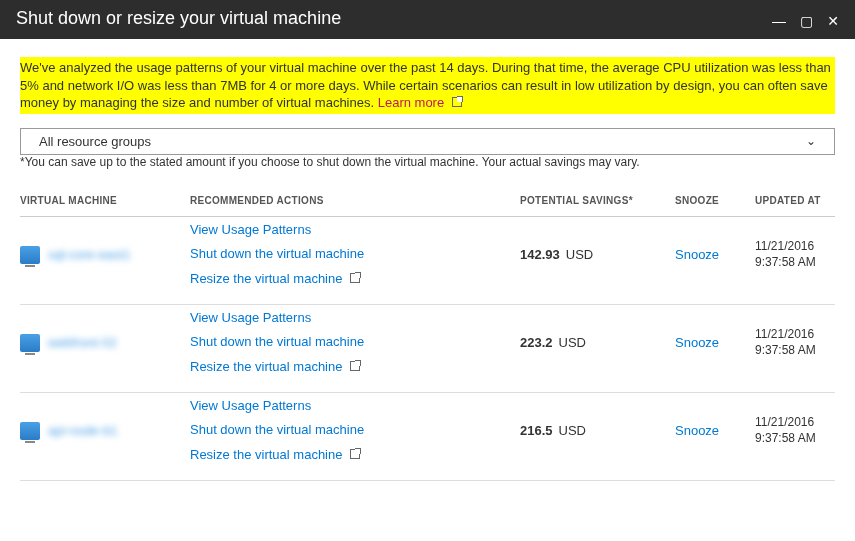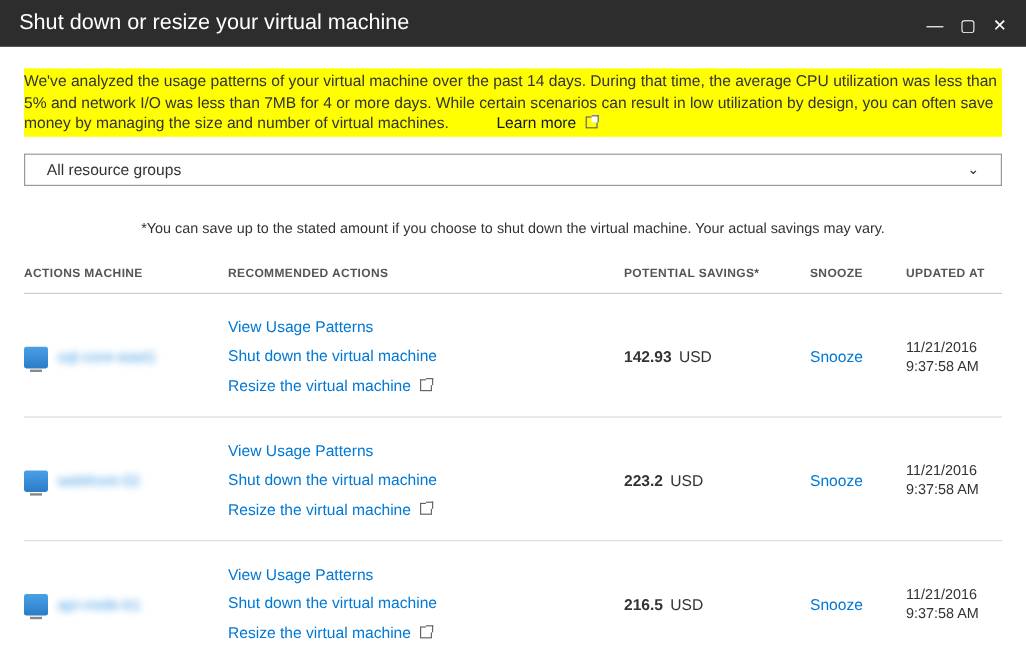--- a/index.html
+++ b/index.html
@@ -5,27 +5,27 @@
   * { box-sizing: border-box; margin: 0; padding: 0; }
   body { font-family: "Segoe UI", Arial, sans-serif; font-size: 13px; color: #333; background: #fff; width: 855px; }
   .titlebar { background: #2d2d2d; color: #fff; padding: 8px 16px 10px 16px; display: flex; justify-content: space-between; align-items: flex-end; }
   .titlebar-left { display: flex; flex-direction: column; }
   .title { font-size: 18px; font-weight: 300; color: #fff; }
   .preview-label { font-size: 10px; letter-spacing: 0.5px; color: #888; margin-top: 2px; }
   .window-controls { display: flex; gap: 14px; font-size: 14px; padding-top: 2px; }
   .window-controls span { cursor: pointer; }
   .content { padding: 18px 20px 20px 20px; }
   .highlight-box { background: #ffff00; padding: 2px 0; font-size: 13px; line-height: 1.35; }
-  .learn-more { color: #0f172a; text-decoration: none; margin-left: 36px; }
+  .learn-more { color: #be185d; text-decoration: none; }
   .dropdown { width: 100%; border: 1px solid #999; padding: 5px 18px; margin-top: 14px; background: #fff; display: flex; justify-content: space-between; align-items: center; cursor: pointer; }
   .chevron { font-size: 12px; }
-  .footnote { font-size: 12px; margin-top: 28px; color: #333; text-align: center; }
+  .footnote { font-size: 12px; color: #333; }
   table { width: 100%; border-collapse: collapse; margin-top: 16px; }
   th { text-align: left; font-size: 10px; font-weight: 700; color: #555; padding: 10px 8px 10px 0; border-bottom: 1px solid #ccc; letter-spacing: 0.3px; }
-  td { padding: 16px 8px 12px 0; border-bottom: 1px solid #ddd; vertical-align: middle; font-size: 13px; }
+  td { padding: 1px 8px 12px 0; border-bottom: 1px solid #ddd; vertical-align: middle; font-size: 13px; }
   .vm-cell { display: flex; align-items: center; gap: 8px; }
   .vm-icon { width: 20px; height: 18px; background: linear-gradient(#4aa0e6,#2a7cc7); border-radius: 2px; position: relative; flex-shrink:0; }
   .vm-icon::after { content:""; position:absolute; bottom:-3px; left:50%; transform:translateX(-50%); width:10px; height:2px; background:#888; }
   .vm-name-blur { filter: blur(3px); color:#4aa0e6; white-space:nowrap; }
   .actions a { display: block; color: #0078d4; text-decoration: none; line-height: 1.9; font-size: 13px; }
   .external-icon { display:inline-block; width:10px; height:10px; border:1px solid #666; position:relative; margin-left:4px; vertical-align: baseline; }
   .external-icon::after { content:""; position:absolute; top:-2px; right:-2px; width:5px; height:5px; border-top:1px solid #666; border-right:1px solid #666; background:#fff; }
   .savings-amount { font-weight: 600; }
   .savings-currency { font-weight: 400; margin-left: 6px; }
   .snooze-link { color: #0078d4; text-decoration: none; }
@@ -54,21 +54,21 @@
   <div class="dropdown">
     <span>All resource groups</span>
     <span class="chevron">⌄</span>
   </div>
 
   <div class="footnote">*You can save up to the stated amount if you choose to shut down the virtual machine. Your actual savings may vary.</div>
 
   <table>
     <thead>
       <tr>
-        <th class="col-vm">ACTIONS MACHINE</th>
+        <th class="col-vm">VIRTUAL MACHINE</th>
         <th class="col-actions">RECOMMENDED ACTIONS</th>
         <th class="col-savings">POTENTIAL SAVINGS*</th>
         <th class="col-snooze">SNOOZE</th>
         <th class="col-updated">UPDATED AT</th>
       </tr>
     </thead>
     <tbody id="rows">
         <tr>
     <td>
       <div class="vm-cell">

